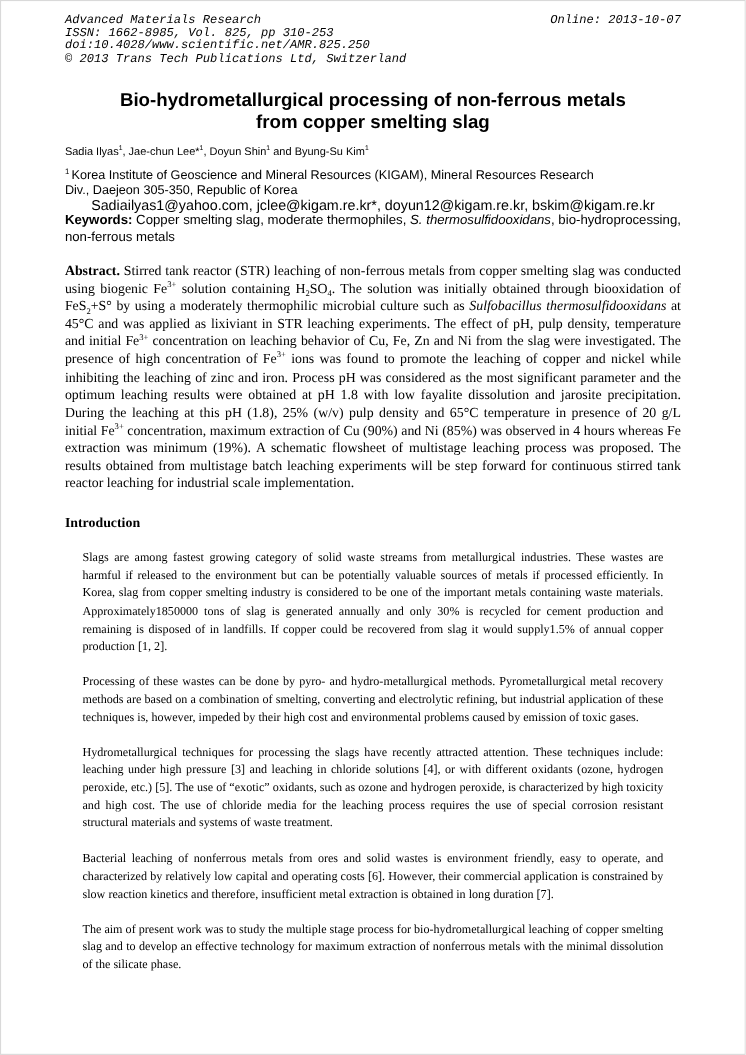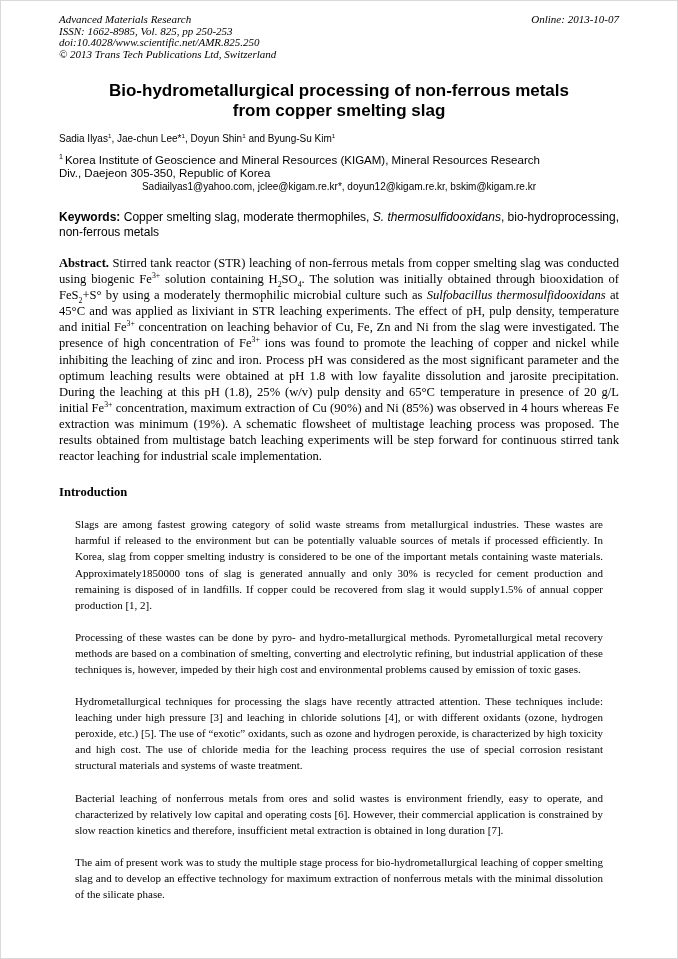--- a/index.html
+++ b/index.html
@@ -18,20 +18,21 @@
   }
 
   
   .pub-header {
     display: flex;
     justify-content: space-between;
     align-items: flex-start;
     font-style: italic;
     font-size: 11px;
     line-height: 11.7px;
+    font-family: Liberation Mono, monospace;
   }
   .pub-header .meta div { white-space: nowrap; }
   .pub-header .online { white-space: nowrap; margin-left: 32px; }
 
   
   .title {
     margin: 20px 0 0 0;
     font-family: "Liberation Sans", sans-serif;
     font-weight: 700;
     font-size: 17px;
@@ -47,28 +48,27 @@
   }
   .affiliation {
     margin-top: 6px;
     font-family: "Liberation Sans", sans-serif;
     font-size: 11.5px;
     line-height: 13.2px;
     text-align: left;
   }
   .emails {
     font-family: "Liberation Sans", sans-serif;
-    font-size: 10px;
+    font-size: 13px;
     line-height: 13.2px;
     text-align: center;
   }
 
   
   .keywords {
-    margin-top: 17px;
     font-family: "Liberation Sans", sans-serif;
     font-size: 12px;
     line-height: 14.8px;
     text-align: justify;
   }
   .keywords .label { font-weight: 700; }
 
   
   .abstract {
     margin-top: 15px;
@@ -98,21 +98,21 @@
   .seg-italic { font-style: italic; }
 </style>
 </head>
 <body>
 
 <div class="page">
 
   <div class="pub-header">
     <div class="meta">
       <div>Advanced Materials Research</div>
-      <div>ISSN: 1662-8985, Vol. 825, pp 250-253</div>
+      <div>ISSN: 1662-8985, Vol. 825, pp 310-253</div>
       <div>doi:10.4028/www.scientific.net/AMR.825.250</div>
       <div>© 2013 Trans Tech Publications Ltd, Switzerland</div>
     </div>
     <div class="online">Online: 2013-10-07</div>
   </div>
 
   <h1 class="title"><span>Bio-hydrometallurgical processing of non-ferrous metals</span><br><span>from copper smelting slag</span></h1>
 
   <div class="authors"><span>Sadia Ilyas</span><span class="seg-sup">1</span><span>, Jae-chun Lee*</span><span class="seg-sup">1</span><span>, Doyun Shin</span><span class="seg-sup">1</span><span> and Byung-Su Kim</span><span class="seg-sup">1</span></div>
 

